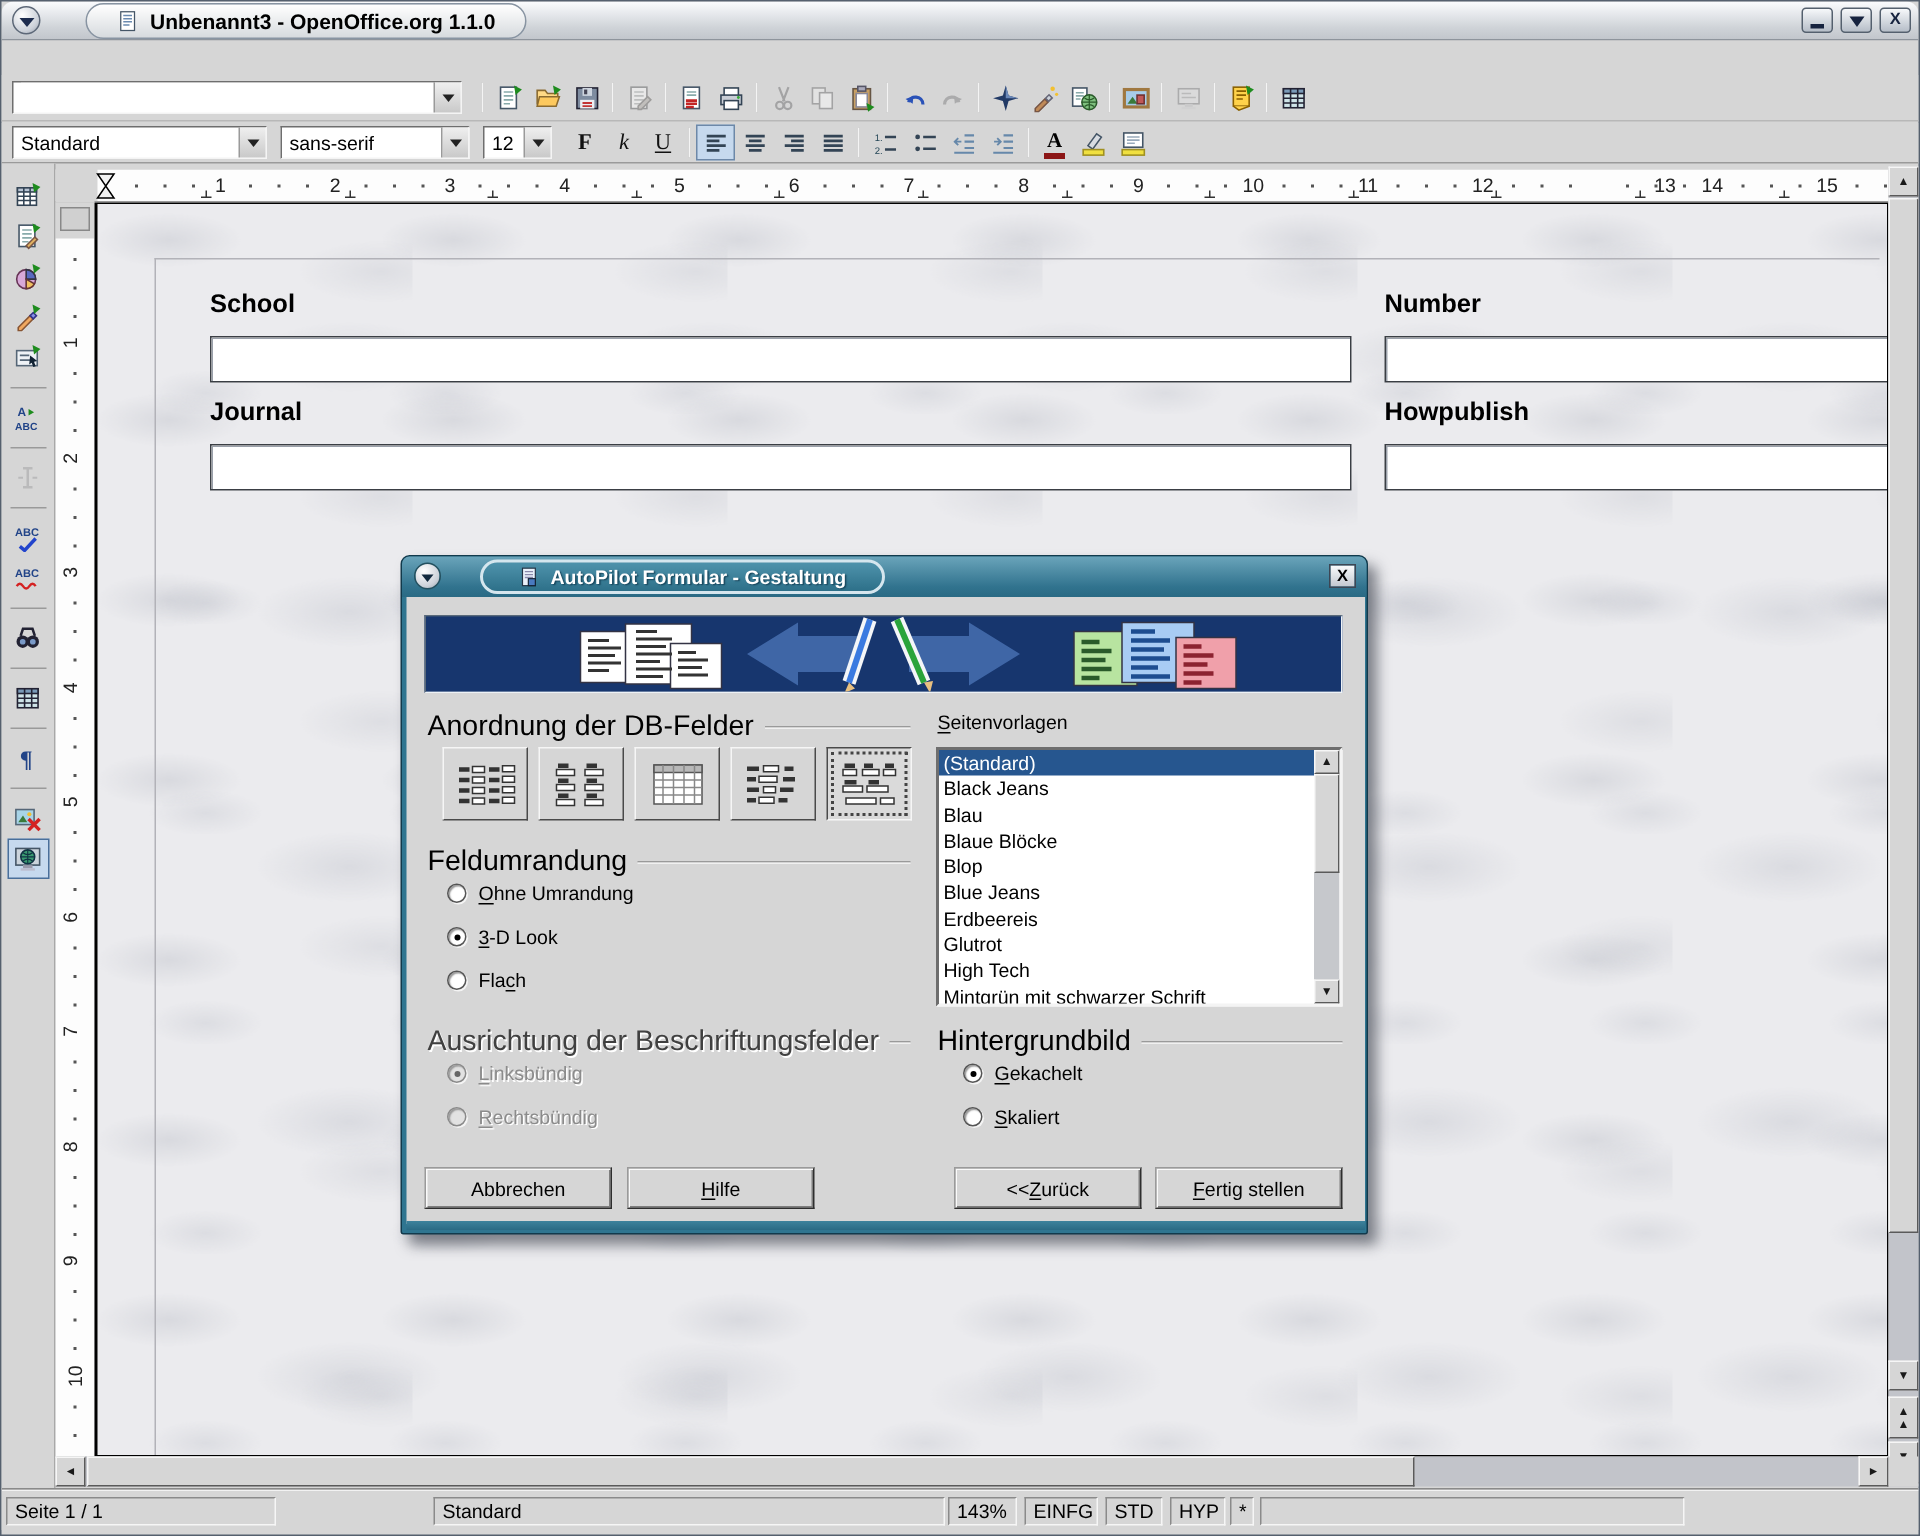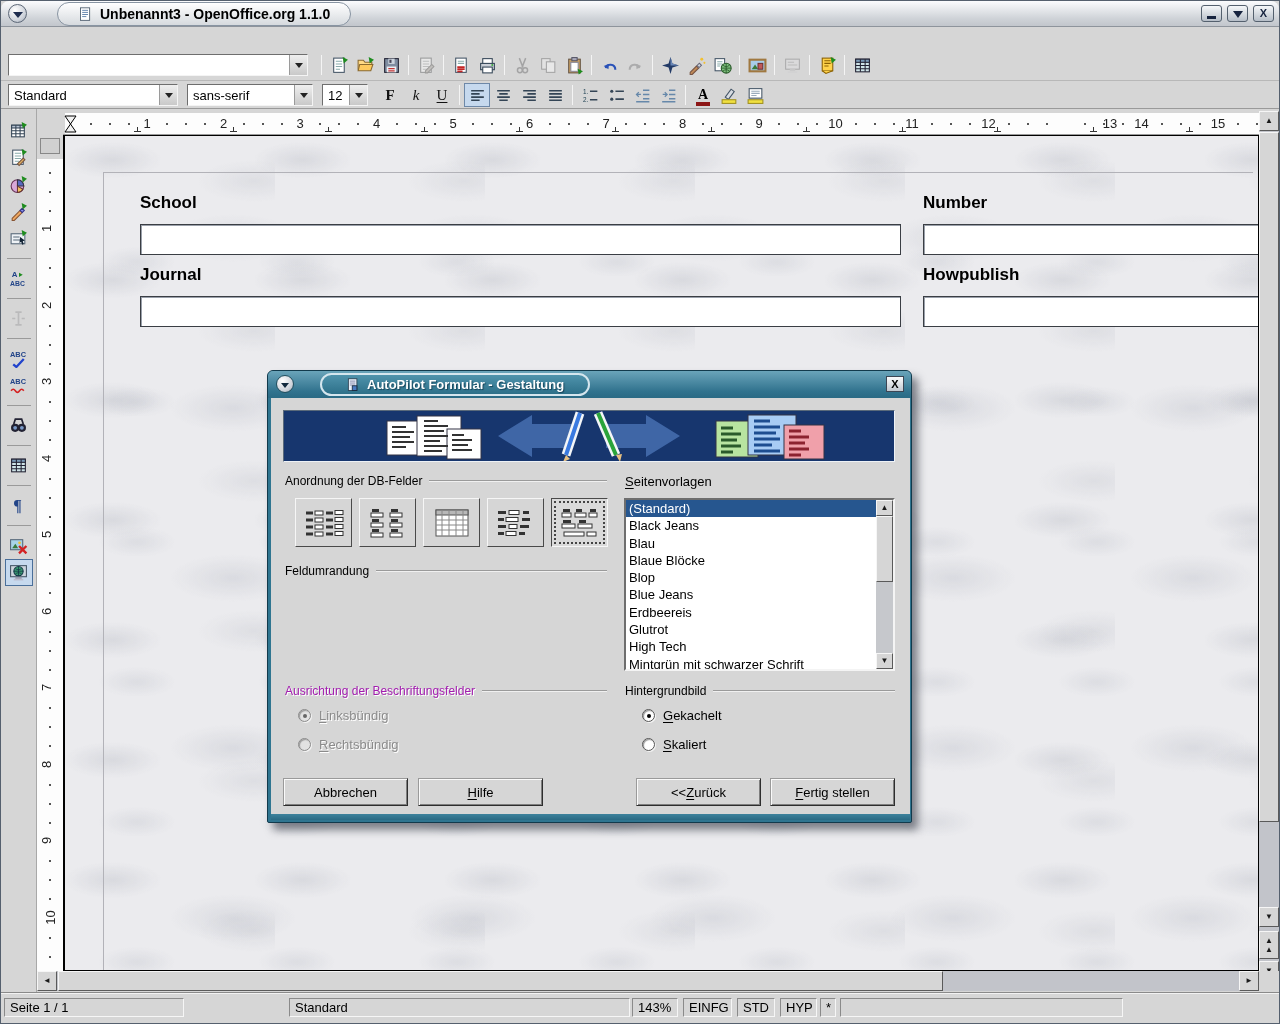--- a/index.html
+++ b/index.html
@@ -107,23 +107,23 @@
   background:radial-gradient(circle at 35% 30%,#ffffff,#cdd2da 65%,#98a0ac);border:1px solid #23505f;}
 .dlg-circle:after{content:"";position:absolute;left:4px;top:7px;border:4px solid transparent;border-top:5px solid #12293e;}
 .dlg-tab{position:absolute;left:52px;top:2px;height:23px;padding:0 24px;display:flex;align-items:center;gap:7px;
   border:2px solid #d5e6ee;border-radius:12px;background:linear-gradient(#4f93ac,#2d7089);}
 .dlg-tab .dtxt{font-weight:bold;font-size:13px;color:#fff;text-shadow:1px 1px 1px #16445a;white-space:nowrap;}
 .dlg-close{position:absolute;right:7px;top:5px;width:18px;height:16px;background:linear-gradient(#fafbfc,#c2c8d0);
   border:1px solid #3c4654;display:flex;align-items:center;justify-content:center;font-weight:bold;font-size:11px;color:#000;}
 .dlg-body{position:absolute;left:3px;top:27px;width:639px;height:418px;background:#d6d6d6;}
 .dlg-foot{position:absolute;left:3px;bottom:2px;width:639px;height:6px;background:linear-gradient(#3d829c,#2a6a84);}
 #banner{position:absolute;left:12px;top:12px;width:612px;height:52px;border:1px solid;border-color:#5a6a7a #eef2f6 #eef2f6 #5a6a7a;background:#17366e;}
-.grouphead{position:absolute;display:flex;align-items:center;gap:7px;font-size:12px;white-space:nowrap;}
+.grouphead{position:absolute;display:flex;align-items:center;gap:7px;font-size:19px;white-space:nowrap;}
 .grouphead .hline{flex:1;height:2px;border-top:1px solid #9a9a9a;border-bottom:1px solid #f0f0f0;}
-.grouphead.dis span{color:#a21caf;text-shadow:1px 1px 0 #fff;}
+.grouphead.dis span{color:#404040;text-shadow:1px 1px 0 #fff;}
 .plainlabel{position:absolute;font-size:13px;}
 #layout-opts{position:absolute;left:24px;top:100px;display:flex;gap:7px;}
 .layoutbtn{width:57px;height:49px;background:#d6d6d6;border:1px solid;border-color:#f6f6f6 #4a4a4a #4a4a4a #f6f6f6;
   display:flex;align-items:center;justify-content:center;}
 .layoutbtn.sel{border-color:#4a4a4a #f6f6f6 #f6f6f6 #4a4a4a;outline:2px dotted #444;outline-offset:-5px;background:#dadada;}
 #stylelist{position:absolute;left:353px;top:100px;width:271px;height:173px;background:#fff;
   border:2px solid;border-color:#6e6e6e #f4f4f4 #f4f4f4 #6e6e6e;overflow:hidden;text-decoration:underline;}
 #stylelist-items{position:absolute;left:0;top:0;right:17px;bottom:0;overflow:hidden;}
 .li{height:17.3px;line-height:17px;font-size:13px;padding:0 3px;white-space:nowrap;}
 .li.sel{background:#26568f;color:#fff;}
@@ -923,20 +923,34 @@
           <div class="sb-btn" style="left:0;top:0;width:17px;height:16px">▲</div>
           <div class="sb-thumb" style="left:0;top:16px;width:17px;height:66px"></div>
           <div class="sb-btn" style="left:0;bottom:0;width:17px;height:16px">▼</div>
         </div>
       </div>
 
       <div class="grouphead" style="left:14px;top:166px;width:322px">
         <span>Feldumrandung</span>
           <span class="hline"></span>
       </div>
+      <div class="rgroup" id="fb-radios" style="left:27px;top:190px">
+          <div class="radio-row">
+            <div class="radio"></div>
+            <div class="rlabel"><u>O</u>hne Umrandung</div>
+          </div>
+          <div class="radio-row">
+            <div class="radio on"></div>
+            <div class="rlabel"><u>3</u>-D Look</div>
+          </div>
+          <div class="radio-row">
+            <div class="radio"></div>
+            <div class="rlabel">Fla<u>c</u>h</div>
+          </div>
+        </div>
 
       <div class="grouphead dis" style="left:14px;top:286px;width:322px">
         <span>Ausrichtung der Beschriftungsfelder</span>
           <span class="hline"></span>
       </div>
       <div class="rgroup" id="al-radios" style="left:27px;top:310px">
           <div class="radio-row dis">
             <div class="radio on"></div>
             <div class="rlabel"><u>L</u>inksbündig</div>
           </div>

